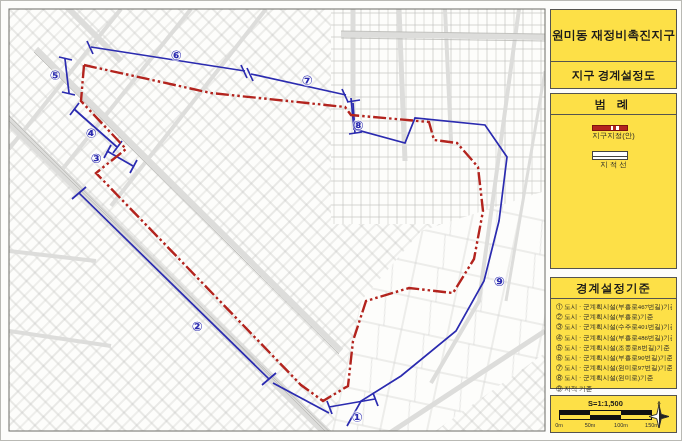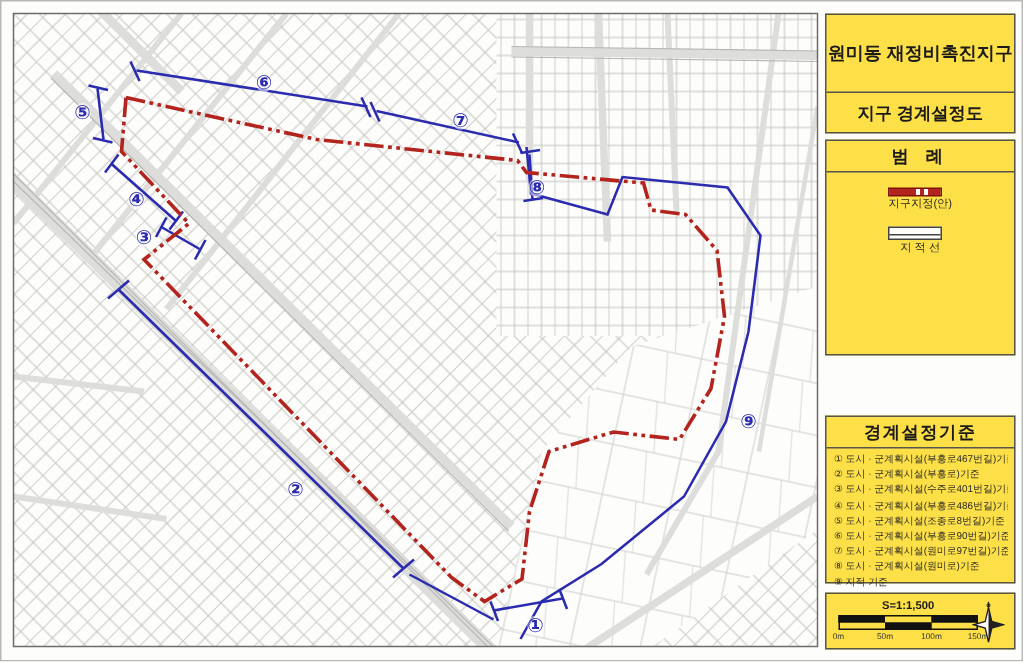--- a/index.html
+++ b/index.html
@@ -10,32 +10,32 @@
           font-size:13px;line-height:13px;font-weight:bold;background:rgba(255,255,255,.55);
           border-radius:50%;}
   
   .side{position:absolute;left:549px;top:0;width:128px;height:441px;}
   .box{position:absolute;left:0;width:127px;background:#fde047;border:1px solid #55544f;box-sizing:border-box;}
   .title-box{top:8px;height:80px;}
   .title-main{height:51px;display:flex;align-items:center;justify-content:center;
               font-size:12px;font-weight:bold;color:#1c1b19;letter-spacing:0px;text-align:center;}
   .title-sub{height:27px;border-top:1px solid #55544f;display:flex;align-items:center;justify-content:center;
              font-size:11.5px;font-weight:bold;color:#1c1b19;}
-  .legend-box{top:92px;height:144px;}
+  .legend-box{top:92px;height:176px;}
   .box-header{height:20px;display:flex;align-items:center;justify-content:center;border-bottom:1px solid #55544f;
               font-size:11.5px;font-weight:bold;color:#1c1b19;letter-spacing:4px;}
   .legend-items{padding:10px 8px 0 8px;}
   .legend-row{display:flex;align-items:center;margin-bottom:10px;flex-direction:column;}
   .sw{width:36px;height:9px;margin-right:7px;flex:none;position:relative;box-sizing:border-box;}
   .sw-red{height:6px;border:1px solid #7e120e;
           background:linear-gradient(90deg,var(--bnd-red,#b3241e) 0 52%,#fff 52% 60%,var(--bnd-red,#b3241e) 60% 68%,#fff 68% 76%,var(--bnd-red,#b3241e) 76% 100%);}
   .sw-line{border:1px solid #44433f;background:#fff;}
   .sw-line::after{content:"";position:absolute;left:0;right:0;top:50%;height:1px;background:#44433f;}
   .legend-label{font-size:7.5px;color:#2a2927;}
-  .criteria-box{top:276px;height:112px;}
+  .criteria-box{top:276px;height:112px;font-family:Liberation Serif, serif;}
   .crit-list{padding:3px 4px 0 5px;}
   .crit-item{font-size:6.6px;line-height:10.2px;color:#2a2927;white-space:nowrap;overflow:hidden;}
   .scale-box{top:394px;height:38px;}
   .scale-text{position:absolute;left:7px;top:3px;font-size:7.5px;font-weight:bold;color:#1c1b19;padding-left:30px;}
   .scale-bar{position:absolute;left:8px;top:14px;width:93px;height:10px;}
   .seg{position:absolute;width:31px;height:5px;background:#111;border:1px solid #111;box-sizing:border-box;}
   .scale-ticks{position:absolute;left:8px;top:26px;width:100px;height:8px;}
   .scale-tick{position:absolute;font-size:5.5px;color:#333;transform:translateX(-50%);}
   .compass{position:absolute;right:6px;top:5px;}
 </style>

